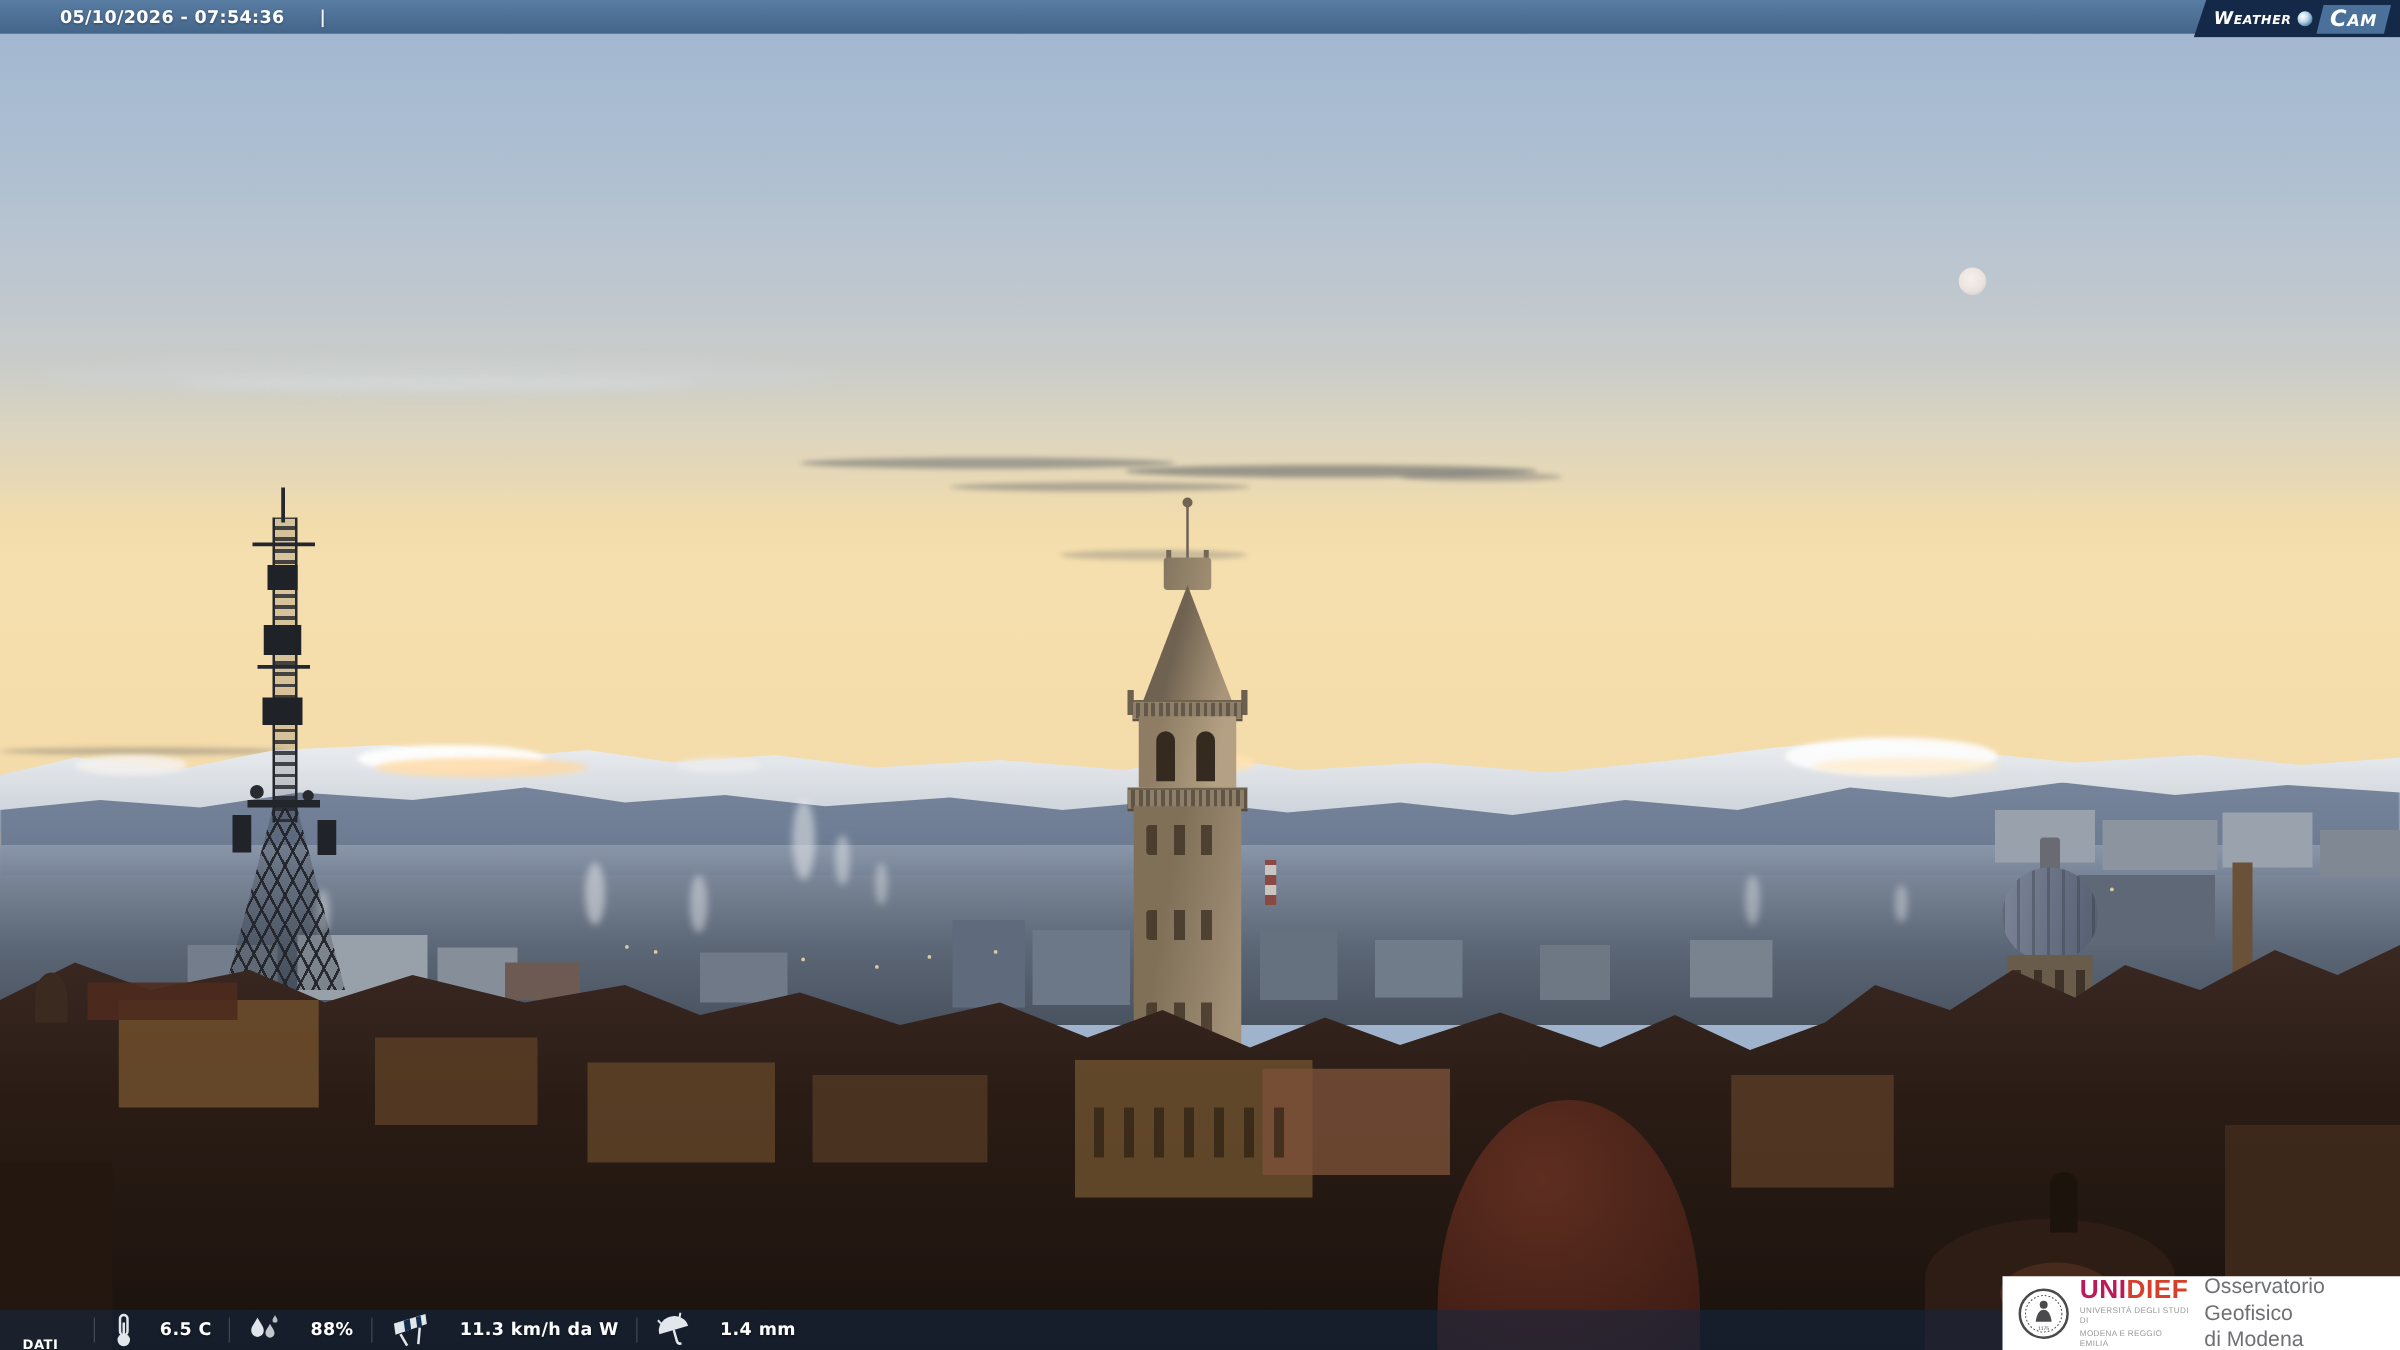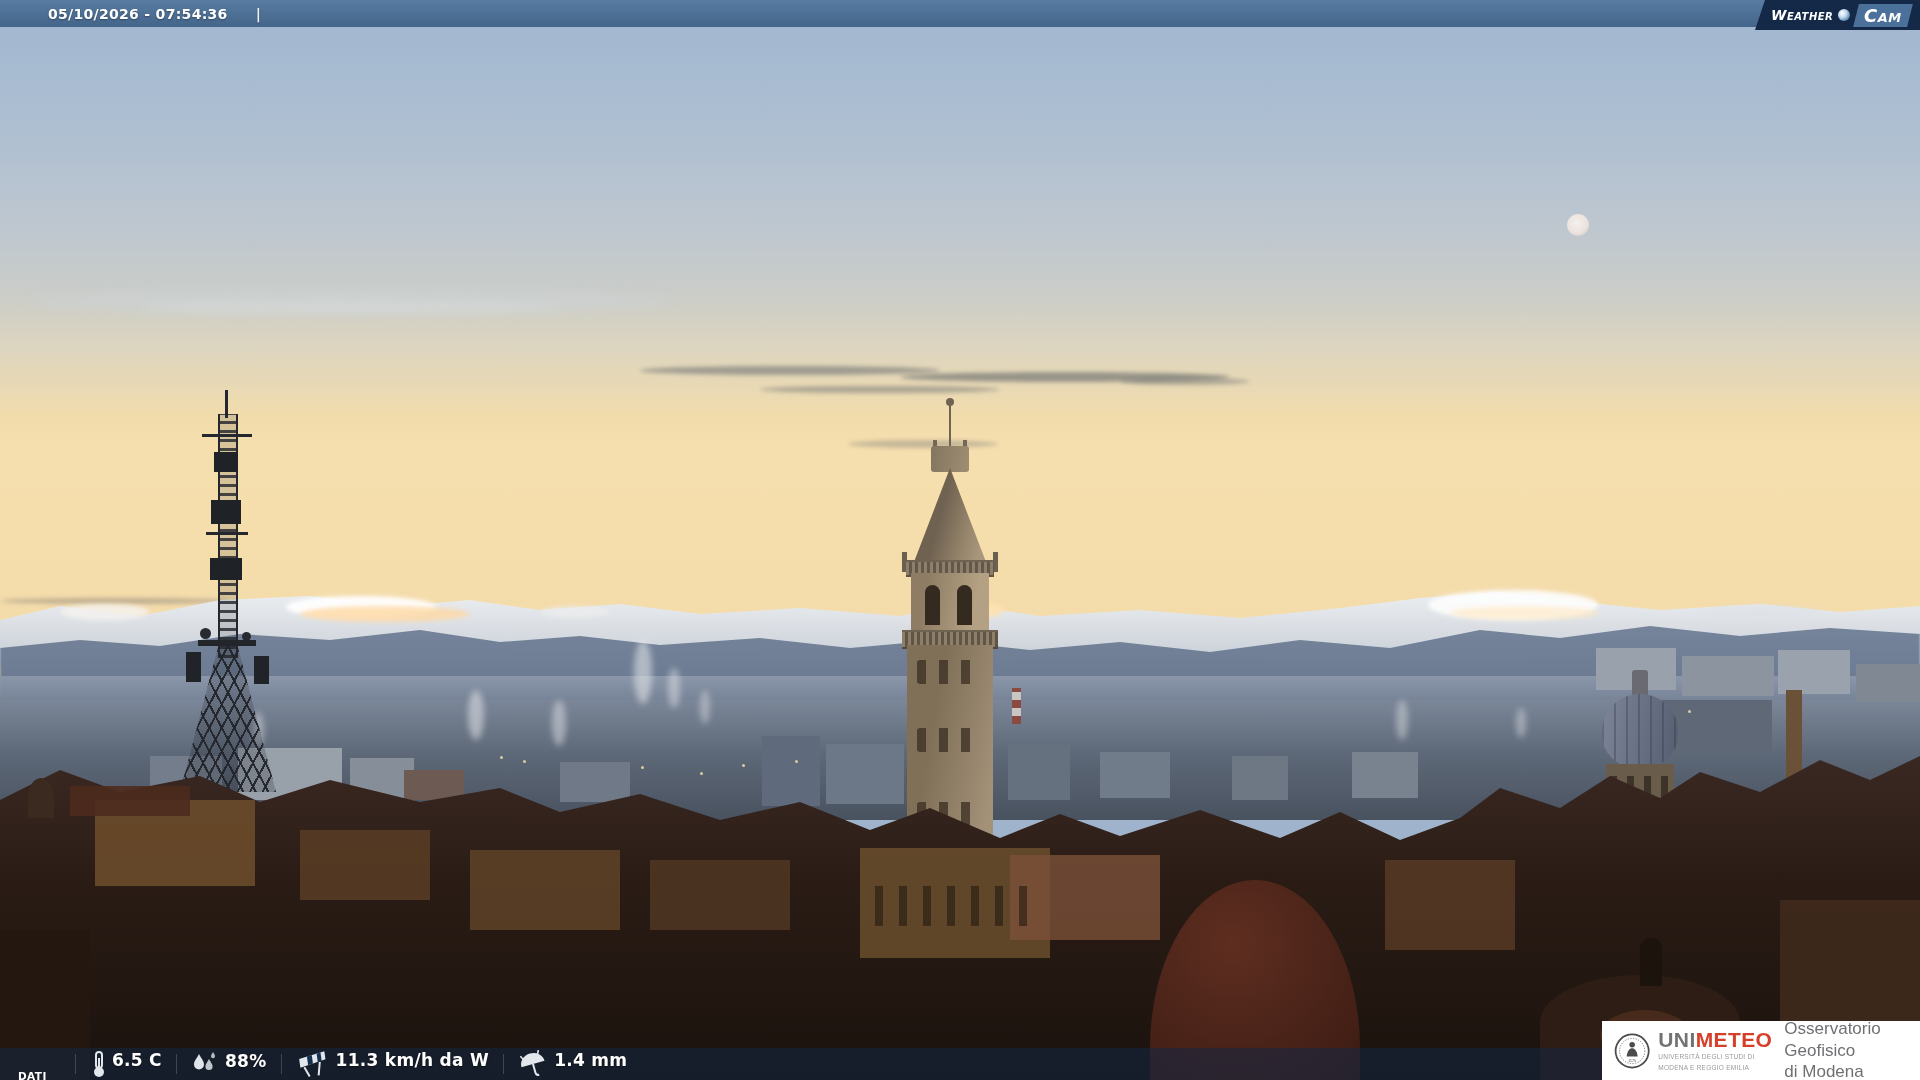--- a/index.html
+++ b/index.html
@@ -25,31 +25,31 @@
           background:radial-gradient(circle at 35% 35%, #ffffff, #bcd6ea 40%, #5e89ad 72%, #29506e); }
   .wcam .camwrap { background:#4b7099; transform:skewX(-14deg); padding:1px 8px; margin-left:2px; }
   .wcam .w2 { display:inline-block; transform:skewX(14deg); color:#fff; font-variant:small-caps;
           font-weight:bold; font-size:18px; letter-spacing:.5px; }
 
   
   .meteobar { position:absolute; left:0; bottom:0; width:1920px; height:32px; z-index:20;
           background:rgba(18,40,70,0.52); display:flex; align-items:center; color:#fff; }
   .meteobar .datilbl { margin-left:18px; font-size:10.5px; font-weight:bold; line-height:11px;
           text-align:left; letter-spacing:.4px; text-shadow:0 1px 1px rgba(0,0,0,.4);margin-top:36px; }
-  .mitem { display:flex; align-items:flex-start; gap:6px; font-size:17px; font-weight:bold;
+  .mitem { display:flex; align-items:center; gap:22px; font-size:14px; font-weight:bold;
           letter-spacing:.3px; text-shadow:0 1px 2px rgba(0,0,0,.45); white-space:nowrap; }
   .mdiv { width:1px; height:20px; background:rgba(255,255,255,.18); margin:0 14px; }
 
   
   .unibox { position:absolute; right:0; bottom:0; width:318px; height:59px; z-index:22;
           background:#ffffff; display:flex; align-items:center; padding-left:12px; box-sizing:border-box;
           font-family:"Liberation Sans", sans-serif; }
   .unibox .brand { margin-left:8px; line-height:1; }
   .unibox .brand .big { font-size:21px; font-weight:bold; letter-spacing:.4px; }
-  .unibox .brand .big .uni { color:#737373; } .unibox .brand .big .more { color:#d6402a; }
+  .unibox .brand .big .uni { color:#be185d; } .unibox .brand .big .more { color:#d6402a; }
   .unibox .brand .sub { font-size:6.5px; color:#98999b; letter-spacing:.25px; line-height:1.25; margin-top:3px; }
   .unibox .org { margin-left:12px; font-size:17px; color:#6f7073; line-height:1.28; }
 </style>
 </head>
 <body>
 
 <div class="stage">
 
   <div class="abs" style="left:0;top:0;width:1920px;height:720px;z-index:1;
        background:linear-gradient(to bottom,#a0b6cf 0%,#a7bbd1 10%,#b0c0d1 20%,#bcc6d0 30%,#c9ccc9 40%,#dcd5c0 48%,#e9d9b4 54%,#f2dcab 58%,#f6dfae 62%,#f3d9a8 100%);"></div>
@@ -281,21 +281,21 @@
 
   <div class="unibox">
     <svg width="46" height="46" viewBox="0 0 46 46">
       <circle cx="23" cy="23" r="21" fill="#ffffff" stroke="#4b4b4d" stroke-width="2.2"></circle>
       <circle cx="23" cy="23" r="16" fill="none" stroke="#4b4b4d" stroke-width=".9" stroke-dasharray="1.5,1.8"></circle>
       <circle cx="23" cy="15" r="3.5" fill="#4b4b4d"></circle>
       <path d="M16,30 C17,22 20,19.5 23,19.5 C26,19.5 29,22 30,30 Z" fill="#4b4b4d"></path>
       <text x="23" y="37" font-size="4.5" text-anchor="middle" fill="#4b4b4d">1175</text>
     </svg>
     <div class="brand">
-      <div class="big"><span class="uni">UNI</span><span class="more">METEO</span></div>
+      <div class="big"><span class="uni">UNI</span><span class="more">DIEF</span></div>
       <div class="sub">UNIVERSITÀ DEGLI STUDI DI</div>
       <div class="sub">MODENA E REGGIO EMILIA</div>
     </div>
     <div class="org">
       <div>Osservatorio Geofisico</div>
       <div>di Modena</div>
     </div>
   </div>
 
 </div>

